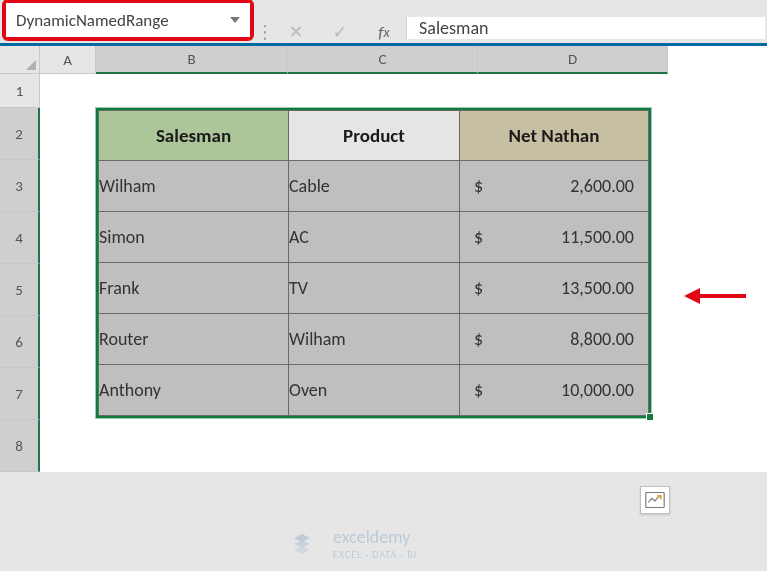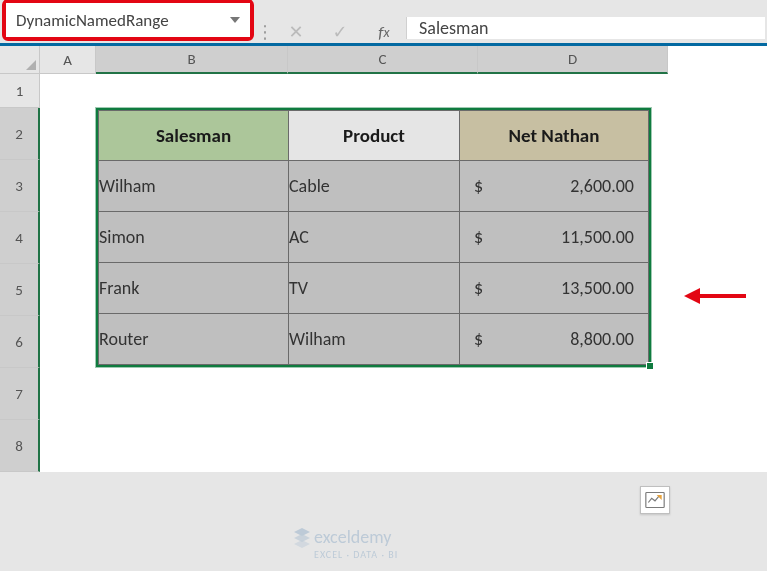--- a/index.html
+++ b/index.html
@@ -187,21 +187,22 @@
   width:0; height:0;
   border-top:8px solid transparent;
   border-bottom:8px solid transparent;
   border-right:16px solid #e30613;
 }
 .watermark {
   position:absolute;
   left: 290px;
   top: 526px;
   display:flex;
-  gap:0;
+  align-items:center;
+  gap:19px;
   color:#b9c8d6;
   font-size:18px;
   opacity:0.9;
 }
 .watermark .logo {
   width:24px; height:24px;
 }
 .watermark .sub {
   font-size:10px;
   letter-spacing:1px;
@@ -294,20 +295,30 @@
         <tr>
           <td>Router</td>
           <td>Wilham</td>
           <td>
                 <div class="money">
                   <span>$</span>
                   <span>8,800.00</span>
                 </div>
               </td>
         </tr>
+        <tr>
+          <td>Anthony</td>
+          <td>Oven</td>
+          <td>
+                <div class="money">
+                  <span>$</span>
+                  <span>10,000.00</span>
+                </div>
+              </td>
+        </tr>
       </tbody>
         </table>
       <div class="sel-handle"></div>
     </div>
   </div>
 </div>
 
 <div class="quick-btn">
   <svg viewBox="0 0 24 20">
     <rect x="1" y="1" width="22" height="18" rx="1" fill="none" stroke="#7a7a7a" stroke-width="1.4"></rect>

